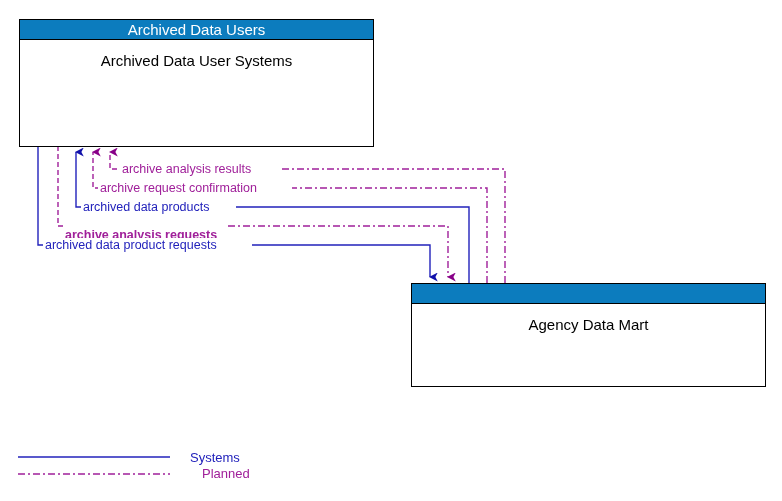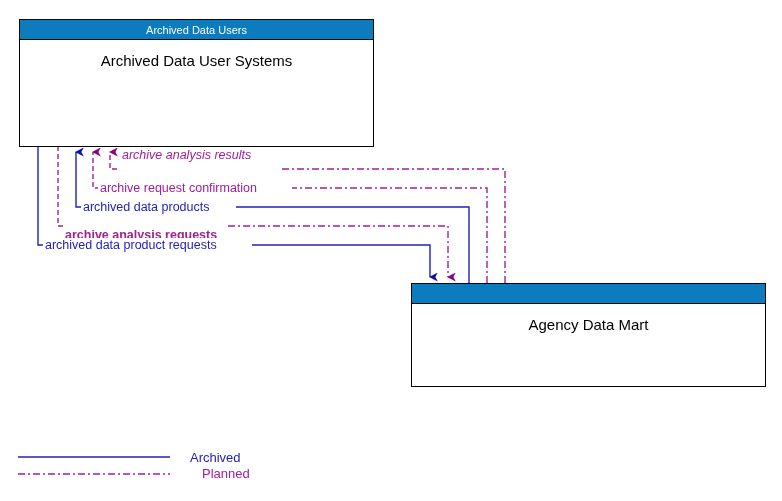--- a/index.html
+++ b/index.html
@@ -24,21 +24,21 @@
     position: absolute;
     border: 1px solid #000000;
     background: #ffffff;
     box-sizing: border-box;
   }
   .node-header {
     height: 20px;
     line-height: 20px;
     text-align: center;
     color: #ffffff;
-    font-size: 11px;
+    font-size: 15px;
     box-sizing: border-box;
     border-bottom: 1px solid #000000;
     white-space: nowrap;
     overflow: hidden;
   }
   .node-title {
     text-align: center;
     color: #000000;
     font-size: 15px;
     padding-top: 12px;
@@ -136,25 +136,25 @@
 <div class="node-box" id="box-archived-users">
   <div class="node-header" style="background:#0C7CBE">Archived Data Users</div>
   <div class="node-title">Archived Data User Systems</div>
 </div>
 
 <div class="node-box" id="box-agency-data-mart">
   <div class="node-header" style="background:#0C7CBE"></div>
   <div class="node-title">Agency Data Mart</div>
 </div>
 
-<div class="flow-label lbl-planned" style="left:120px; top:148px;font-style:italic;">archive analysis results</div>
+<div class="flow-label lbl-planned" style="left:120px; top:162px;">archive analysis results</div>
 
 <div class="flow-label lbl-planned" style="left:98px; top:181px;">archive request confirmation</div>
 
 <div class="flow-label lbl-existing" style="left:81px; top:200px;">archived data products</div>
 
 <div class="flow-label lbl-planned" style="left:63px; top:228px;font-weight:bold;">archive analysis requests</div>
 
 <div class="flow-label lbl-existing" style="left:43px; top:238px;">archived data product requests</div>
 
-<div class="legend" id="legend-existing-label">Archived</div>
+<div class="legend" id="legend-existing-label">Systems</div>
 
 <div class="legend" id="legend-planned-label">Planned</div>
 
 </body></html>

